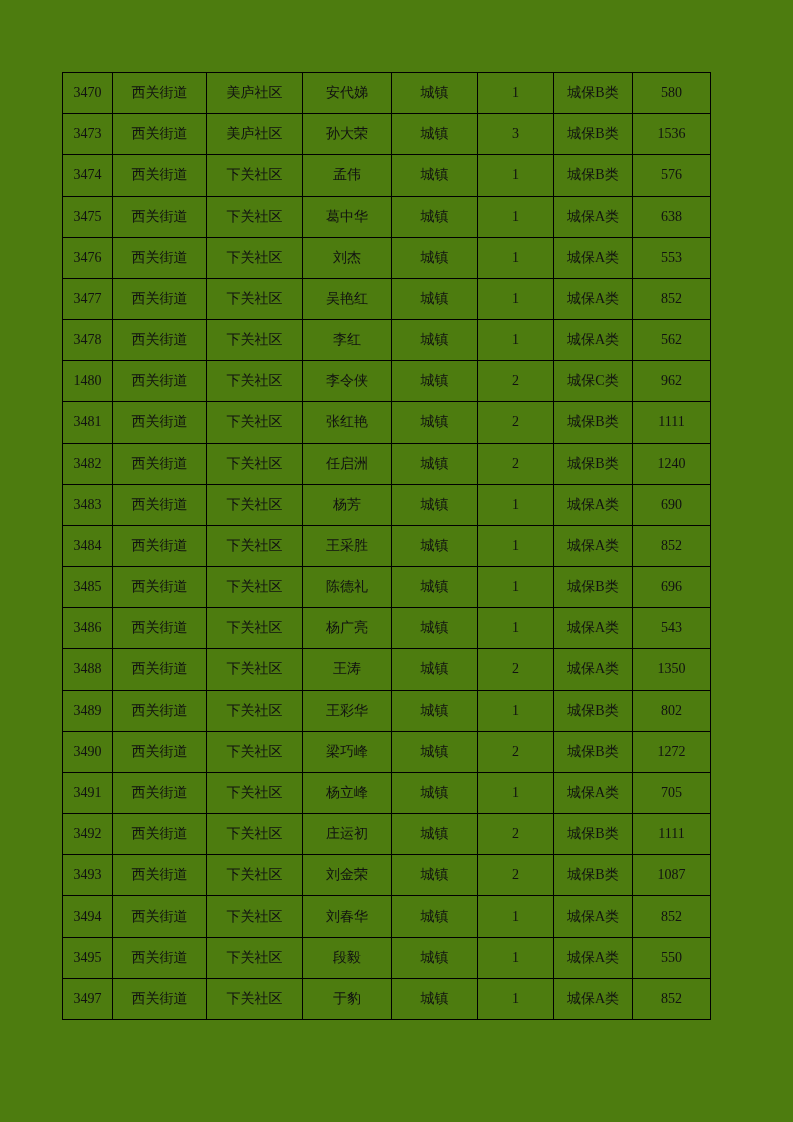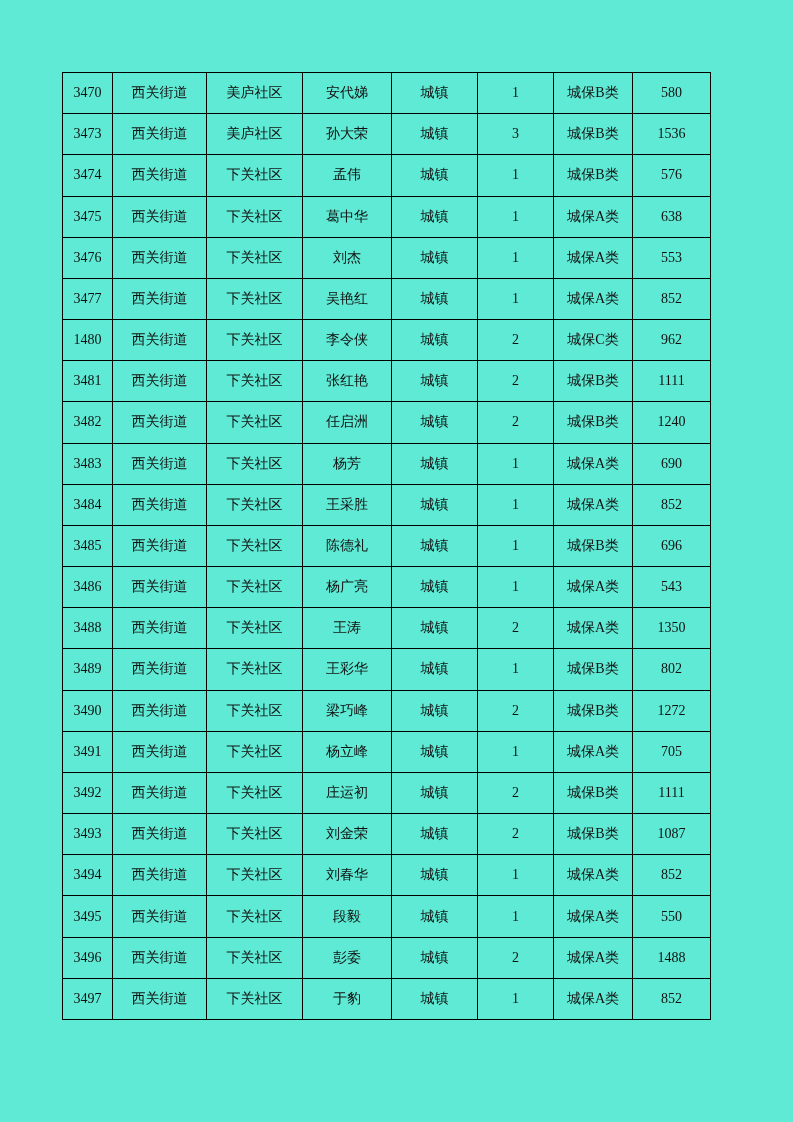--- a/index.html
+++ b/index.html
@@ -4,21 +4,21 @@
 <style>
   html, body {
     margin: 0;
     padding: 0;
     background: #ffffff;
   }
   .page {
     position: relative;
     width: 793px;
     height: 1122px;
-    background: #5eead4;
+    background: #4d7c0f;
     overflow: hidden;
     font-family: "Liberation Serif", "DejaVu Serif", serif;
     color: #111111;
   }
   table.roster {
     position: absolute;
     left: 62px;
     top: 72px;
     width: 648px;
     height: 948px;
@@ -116,20 +116,30 @@
           <td>3477</td>
           <td>西关街道</td>
           <td>下关社区</td>
           <td>吴艳红</td>
           <td>城镇</td>
           <td>1</td>
           <td>城保A类</td>
           <td>852</td>
         </tr>
         <tr>
+          <td>3478</td>
+          <td>西关街道</td>
+          <td>下关社区</td>
+          <td>李红</td>
+          <td>城镇</td>
+          <td>1</td>
+          <td>城保A类</td>
+          <td>562</td>
+        </tr>
+        <tr>
           <td>1480</td>
           <td>西关街道</td>
           <td>下关社区</td>
           <td>李令侠</td>
           <td>城镇</td>
           <td>2</td>
           <td>城保C类</td>
           <td>962</td>
         </tr>
         <tr>
@@ -264,30 +274,20 @@
         </tr>
         <tr>
           <td>3495</td>
           <td>西关街道</td>
           <td>下关社区</td>
           <td>段毅</td>
           <td>城镇</td>
           <td>1</td>
           <td>城保A类</td>
           <td>550</td>
-        </tr>
-        <tr>
-          <td>3496</td>
-          <td>西关街道</td>
-          <td>下关社区</td>
-          <td>彭委</td>
-          <td>城镇</td>
-          <td>2</td>
-          <td>城保A类</td>
-          <td>1488</td>
         </tr>
         <tr>
           <td>3497</td>
           <td>西关街道</td>
           <td>下关社区</td>
           <td>于豹</td>
           <td>城镇</td>
           <td>1</td>
           <td>城保A类</td>
           <td>852</td>

